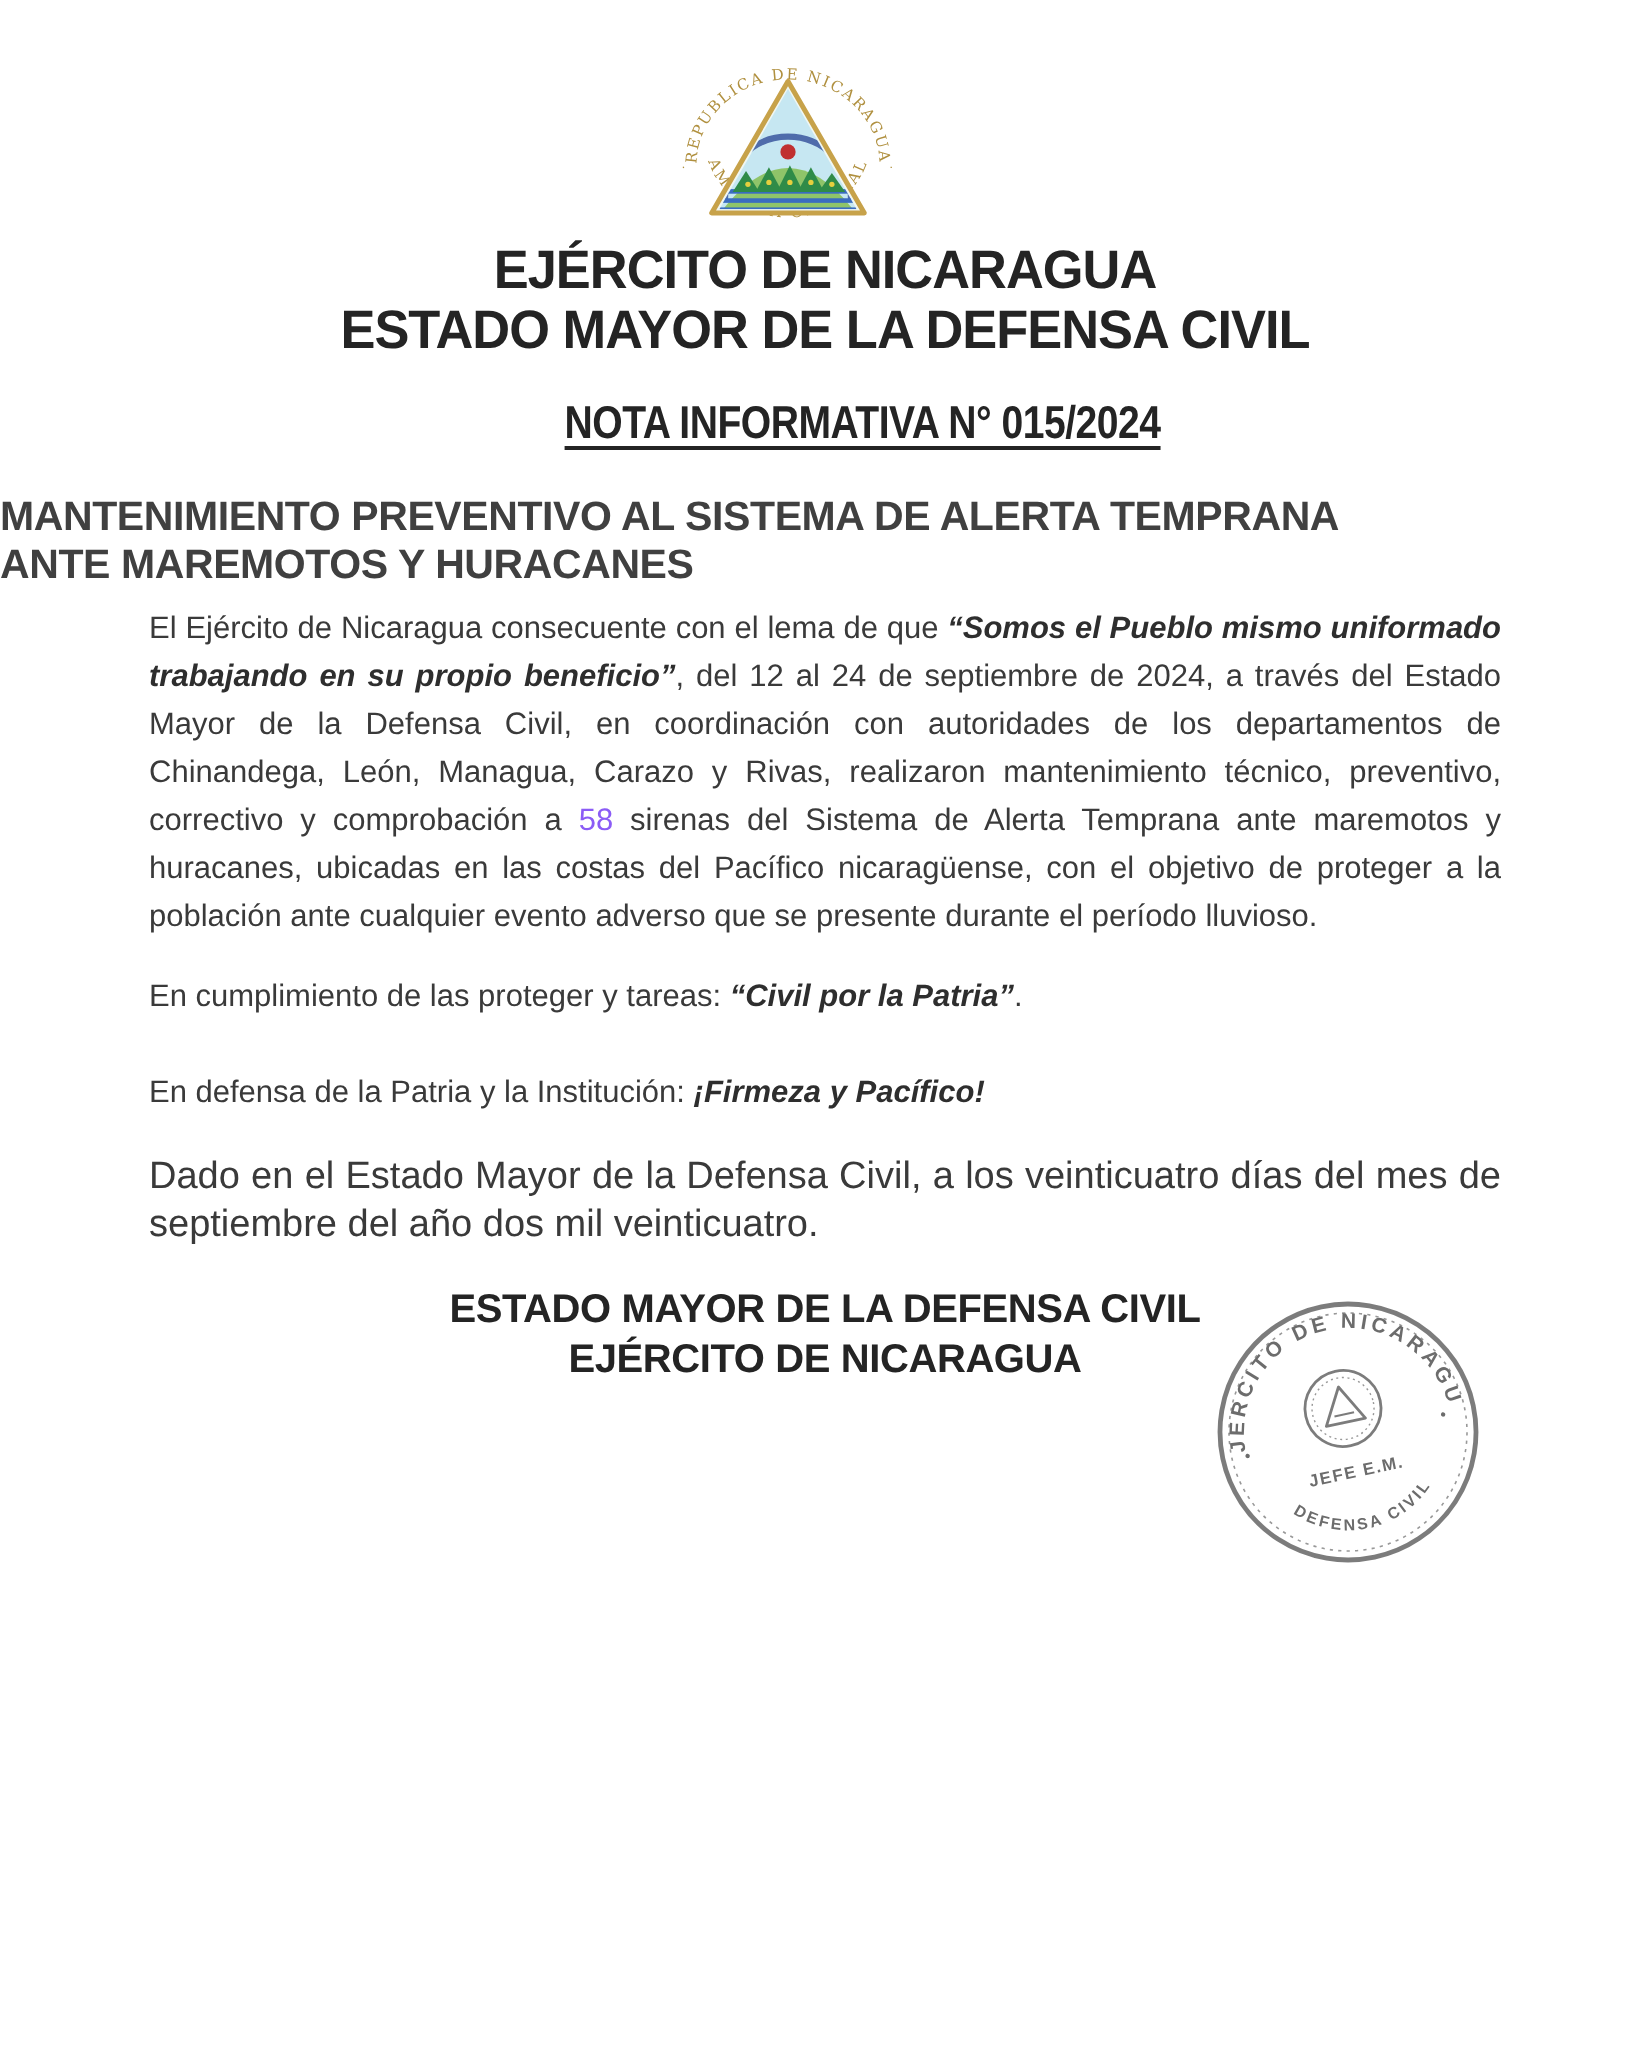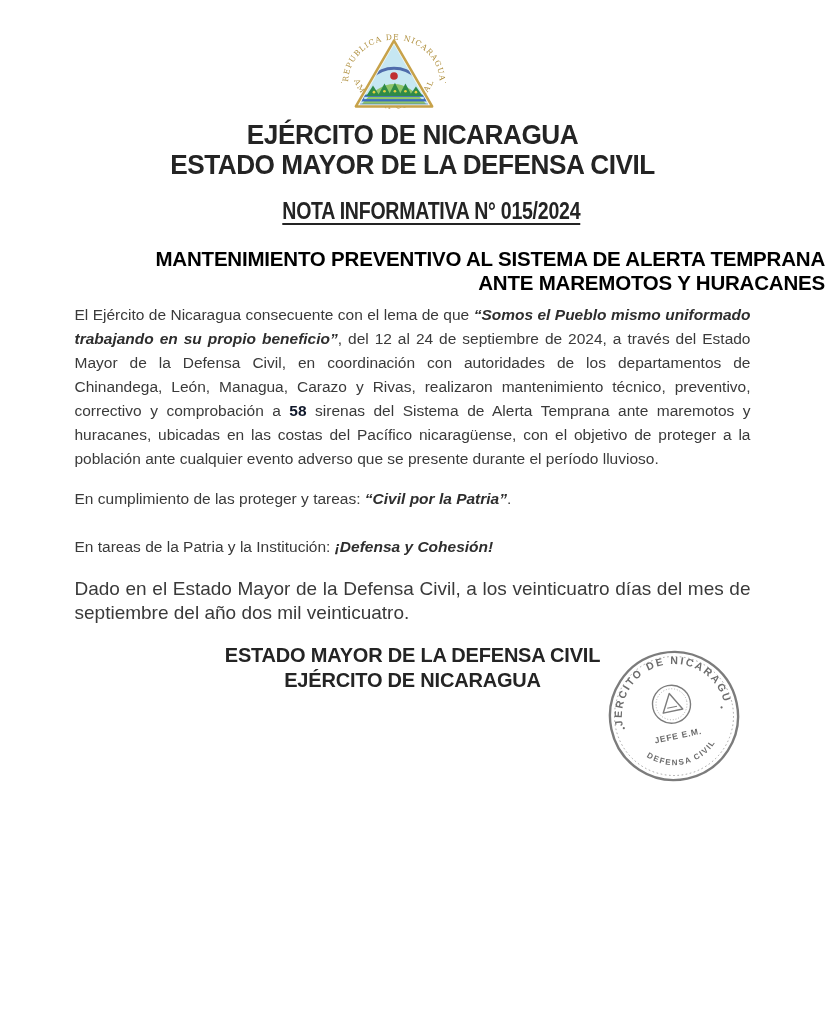--- a/index.html
+++ b/index.html
@@ -20,39 +20,39 @@
     color:#242424;letter-spacing:-0.5px;transform:scaleX(0.97);transform-origin:50% 0;
   }
   .nota-row{margin-top:17px;text-align:center;margin-left:37px;}
   .nota{
     display:inline-block;font-size:23px;font-weight:700;color:#242424;
     letter-spacing:-0.3px;transform:scaleX(0.85);transform-origin:center;
     text-decoration:underline;text-decoration-thickness:2px;text-underline-offset:4px;
     line-height:28px;
   }
   .subject{
-    margin:22px 0 0 0;text-align:right;font-size:20.5px;font-weight:700;line-height:24px;
-    color:#000000;letter-spacing:-0.2px;
+    margin:22px 0 0 0;text-align:left;font-size:20.5px;font-weight:700;line-height:24px;
+    color:#404040;letter-spacing:-0.2px;
   }
   
   .body-par{
     width:676px;margin:8px auto 0 auto;
     font-size:15.5px;line-height:24px;text-align:justify;color:#3a3a3a;
   }
   .line-par{
     width:676px;margin:16px auto 0 auto;
     font-size:15.5px;line-height:24px;color:#3a3a3a;
   }
   .line-par.defense{margin-top:24px;}
   .closing-par{
     width:676px;margin:18px auto 0 auto;
     font-size:19px;line-height:24px;text-align:justify;color:#3a3a3a;
   }
   .bi{font-weight:700;font-style:italic;color:#2e2e2e;}
-  .b{font-weight:700;color:#0f172a;}
+  .b{font-weight:400;color:#8b5cf6;}
   
   .signature{
     margin:18px 0 0 0;text-align:center;font-size:20px;font-weight:700;line-height:25px;
     color:#242424;letter-spacing:-0.2px;
   }
   
   .stamp{position:absolute;left:598px;top:641px;width:152px;height:150px;opacity:0.88;}
 </style>
 </head>
 <body>
@@ -119,21 +119,21 @@
 
     <h2 class="subject">
       <div>MANTENIMIENTO PREVENTIVO AL SISTEMA DE ALERTA TEMPRANA</div>
       <div>ANTE MAREMOTOS Y HURACANES</div>
     </h2>
 
     <p class="body-par"><span>El Ejército de Nicaragua consecuente con el lema de que </span><span class="bi">“Somos el Pueblo mismo uniformado trabajando en su propio beneficio”</span><span>, del 12 al 24 de septiembre de 2024, a través del Estado Mayor de la Defensa Civil, en coordinación con autoridades de los departamentos de Chinandega, León, Managua, Carazo y Rivas, realizaron mantenimiento técnico, preventivo, correctivo y comprobación a </span><span class="b">58</span><span> sirenas del Sistema de Alerta Temprana ante maremotos y huracanes, ubicadas en las costas del Pacífico nicaragüense, con el objetivo de proteger a la población ante cualquier evento adverso que se presente durante el período lluvioso.</span></p>
 
     <p class="line-par"><span>En cumplimiento de las proteger y tareas: </span><span class="bi">“Civil por la Patria”</span><span>.</span></p>
 
-    <p class="line-par defense"><span>En tareas de la Patria y la Institución: </span><span class="bi">¡Defensa y Cohesión!</span></p>
+    <p class="line-par defense"><span>En defensa de la Patria y la Institución: </span><span class="bi">¡Firmeza y Pacífico!</span></p>
 
     <p class="closing-par">Dado en el Estado Mayor de la Defensa Civil, a los veinticuatro días del mes de septiembre del año dos mil veinticuatro.</p>
 
     <div class="signature">
       <div>ESTADO MAYOR DE LA DEFENSA CIVIL</div>
       <div>EJÉRCITO DE NICARAGUA</div>
     </div>
 
   </div>
 

